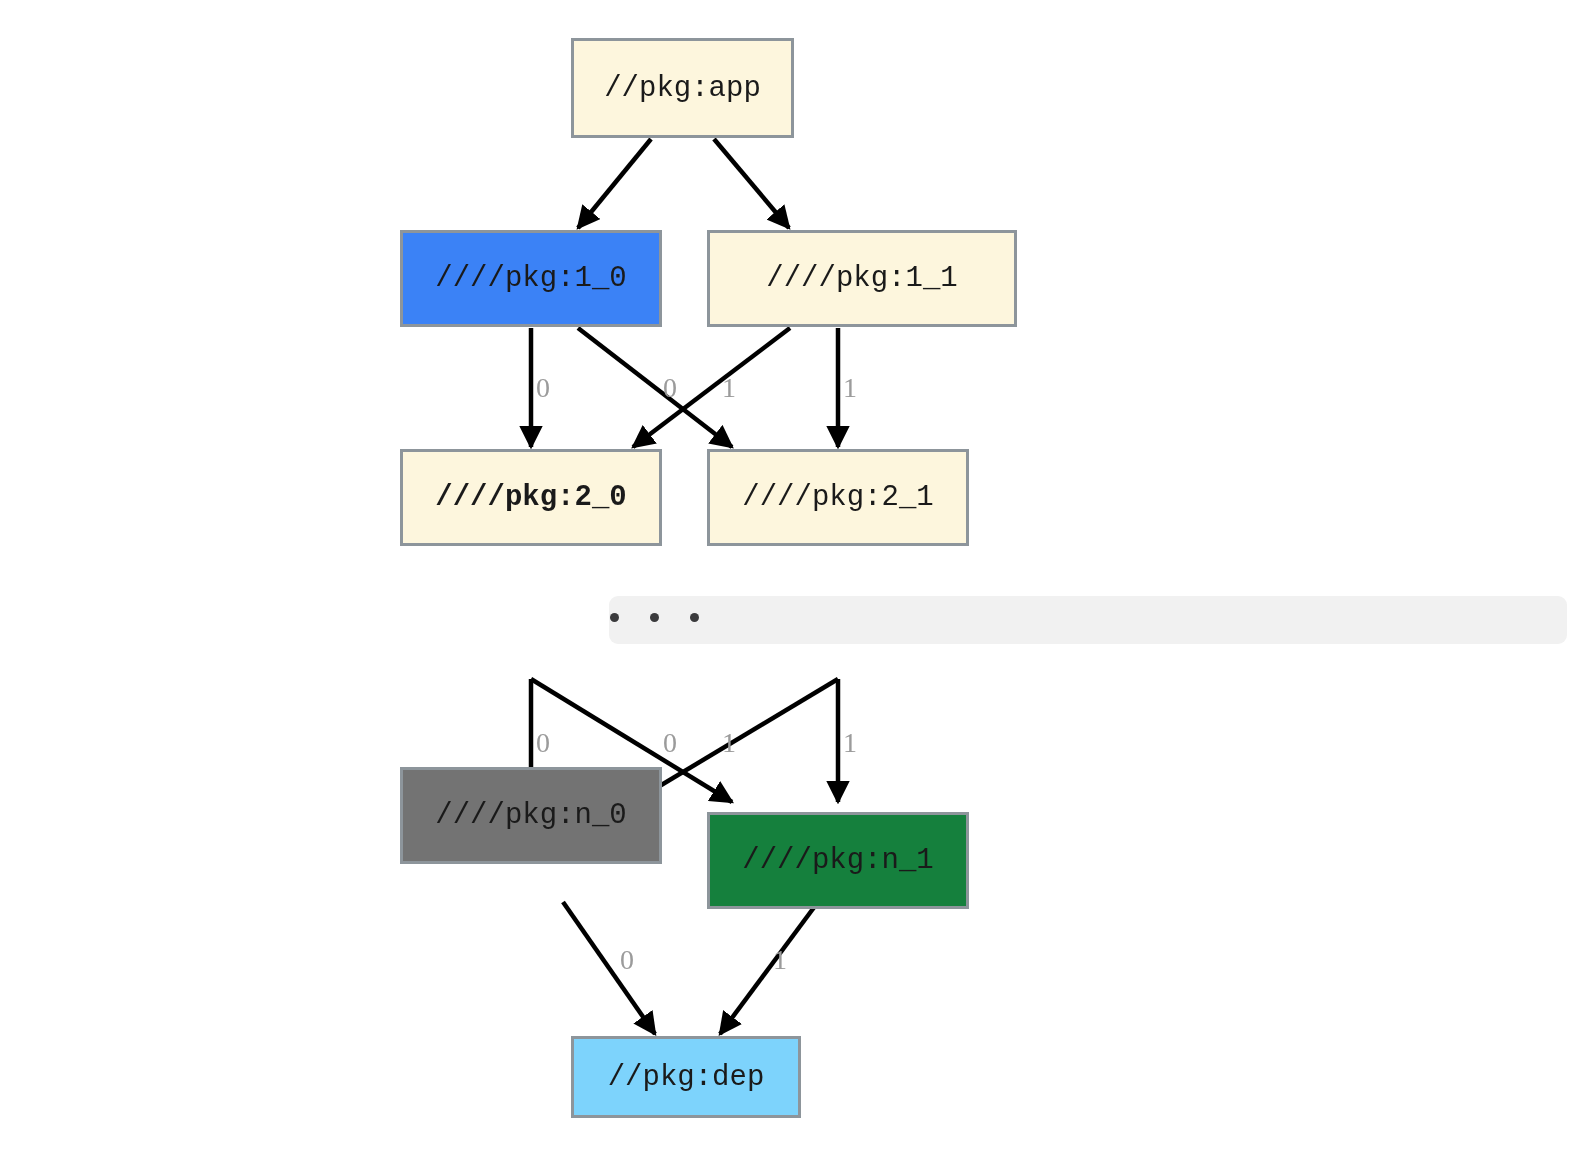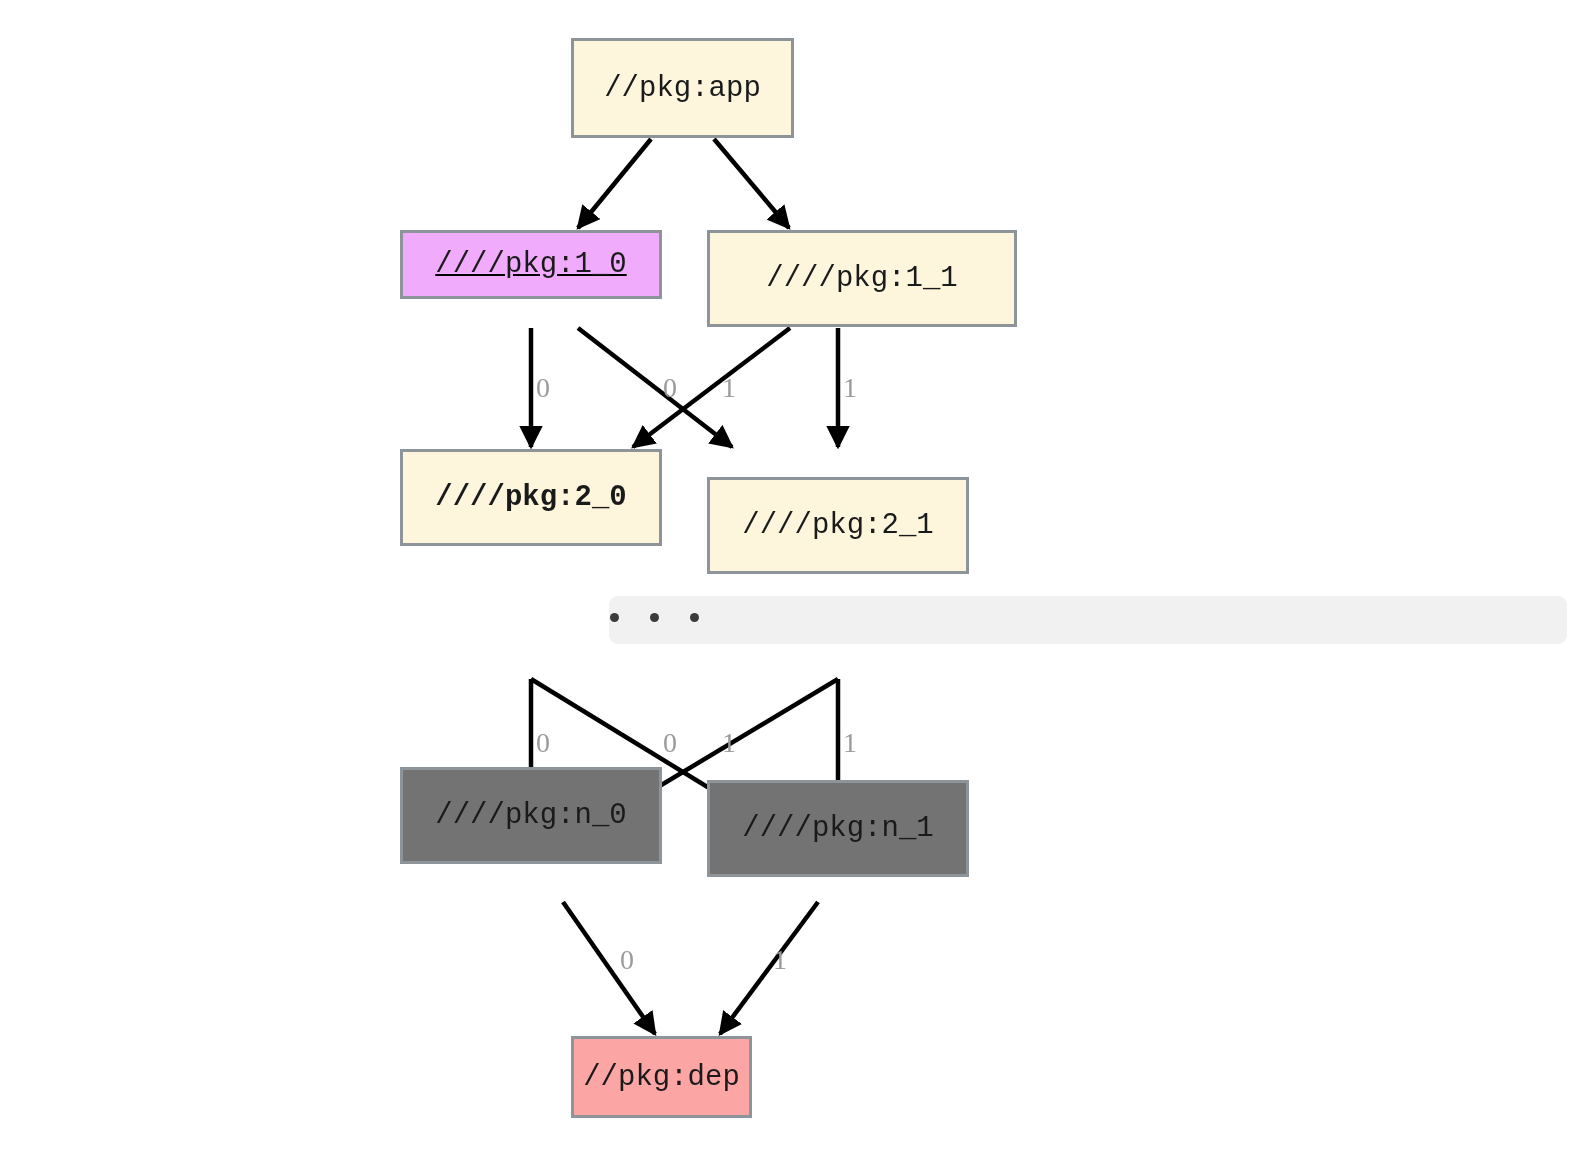--- a/index.html
+++ b/index.html
@@ -95,39 +95,39 @@
         <line x1="838" y1="679" x2="838" y2="802" stroke="#000000" stroke-width="4.5" marker-end="url(#arrow)"></line>
         <line x1="563" y1="902" x2="655" y2="1034" stroke="#000000" stroke-width="4.5" marker-end="url(#arrow)"></line>
         <line x1="818" y1="902" x2="720" y2="1034" stroke="#000000" stroke-width="4.5" marker-end="url(#arrow)"></line>
       </g>
   </svg>
 
   <div id="nodes-layer">
       <div class="node-box" style="left: 571px; top: 38px; width: 223px; height: 100px; background: rgb(253, 246, 221); border-color: rgb(141, 149, 155);">
         <span class="node-label">//pkg:app</span>
       </div>
-      <div class="node-box" style="left: 400px; top: 230px; width: 262px; height: 69px; background: #f0abfc; border-color: rgb(141, 149, 155); text-decoration: underline;">
+      <div class="node-box" style="left: 400px; top: 230px; width: 262px; height: 97px; background: #3b82f6; border-color: rgb(141, 149, 155);">
         <span class="node-label">////pkg:1_0</span>
       </div>
       <div class="node-box" style="left: 707px; top: 230px; width: 310px; height: 97px; background: rgb(253, 246, 221); border-color: rgb(141, 149, 155);">
         <span class="node-label">////pkg:1_1</span>
       </div>
       <div class="node-box" style="left: 400px; top: 449px; width: 262px; height: 97px; background: rgb(253, 246, 221); border-color: rgb(141, 149, 155); font-weight: bold;">
         <span class="node-label">////pkg:2_0</span>
       </div>
-      <div class="node-box" style="left: 707px; top: 449px; width: 262px; height: 97px; background: rgb(253, 246, 221); border-color: rgb(141, 149, 155); margin-top: 28px;">
+      <div class="node-box" style="left: 707px; top: 449px; width: 262px; height: 97px; background: rgb(253, 246, 221); border-color: rgb(141, 149, 155);">
         <span class="node-label">////pkg:2_1</span>
       </div>
       <div class="node-box" style="left: 400px; top: 767px; width: 262px; height: 97px; background: #737373; border-color: rgb(141, 149, 155);">
         <span class="node-label">////pkg:n_0</span>
       </div>
-      <div class="node-box" style="left: 707px; top: 780px; width: 262px; height: 97px; background: #737373; border-color: rgb(141, 149, 155);">
+      <div class="node-box" style="left: 707px; top: 812px; width: 262px; height: 97px; background: #15803d; border-color: rgb(141, 149, 155);">
         <span class="node-label">////pkg:n_1</span>
       </div>
-      <div class="node-box" style="left: 571px; top: 1036px; width: 181px; height: 82px; background: #fca5a5; border-color: rgb(141, 149, 155);">
+      <div class="node-box" style="left: 571px; top: 1036px; width: 230px; height: 82px; background: #7dd3fc; border-color: rgb(141, 149, 155);">
         <span class="node-label">//pkg:dep</span>
       </div>
     </div>
   <div id="edge-labels-layer">
       <div class="edge-label" style="left: 536px; top: 372px; color: rgb(155, 155, 155);">0</div>
       <div class="edge-label" style="left: 663px; top: 372px; color: rgb(155, 155, 155);">0</div>
       <div class="edge-label" style="left: 722px; top: 372px; color: rgb(155, 155, 155);">1</div>
       <div class="edge-label" style="left: 843px; top: 372px; color: rgb(155, 155, 155);">1</div>
       <div class="edge-label" style="left: 536px; top: 727px; color: rgb(155, 155, 155);">0</div>
       <div class="edge-label" style="left: 663px; top: 727px; color: rgb(155, 155, 155);">0</div>

